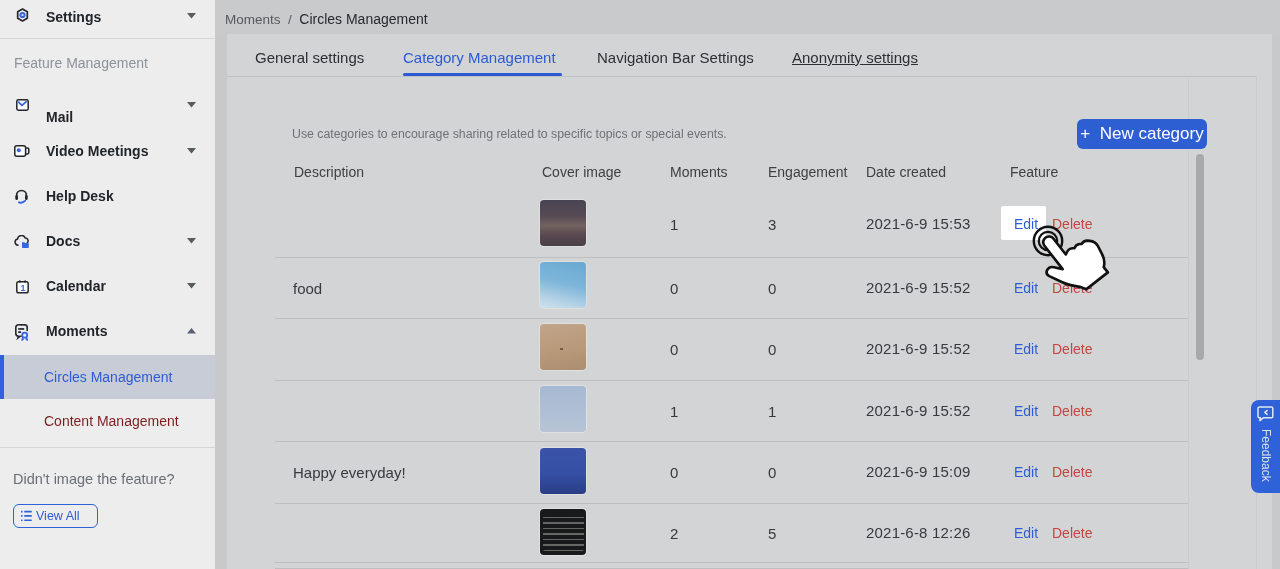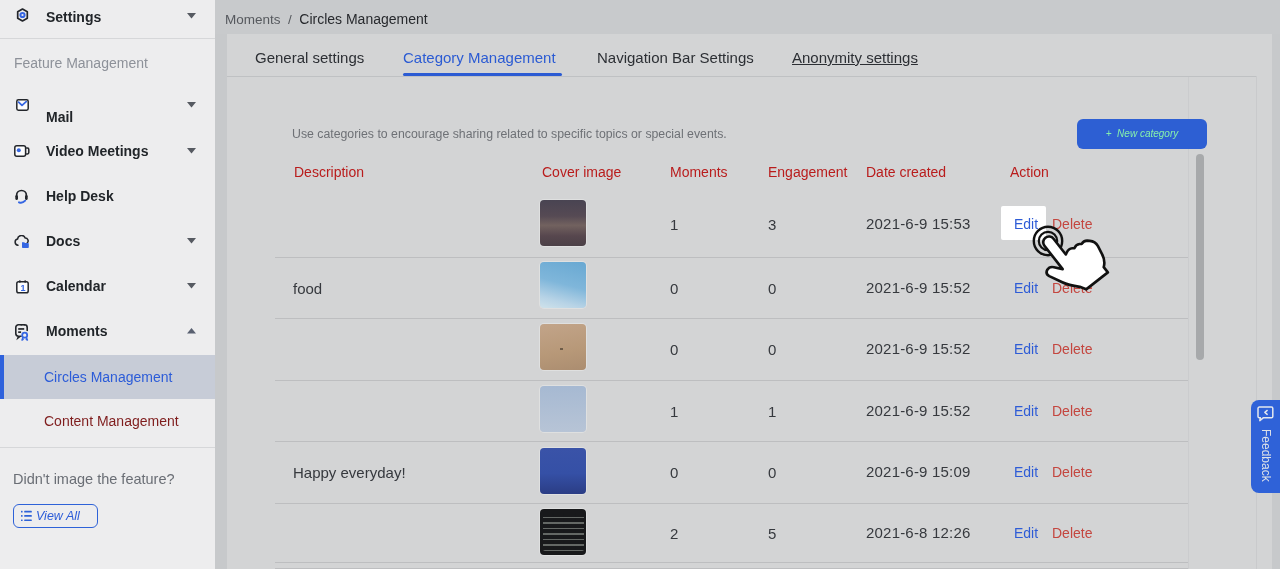--- a/index.html
+++ b/index.html
@@ -14,22 +14,22 @@
 #panel { left:227px; top:34px; width:1045px; height:535px; background:#d3d4d5; }
 #tabline { left:227px; top:76px; width:1029px; height:1px; background:#bfc1c3; }
 #vline1 { left:1256px; top:76px; width:1px; height:493px; background:#c9cacc; }
 #vline2 { left:1188px; top:77px; width:1px; height:492px; background:#cbccce; }
 .tab { top:36px; height:44px; line-height:44px; font-size:15px; color:#2c2f34; }
 .tab.active { color:#2b5bd3; }
 #tabu { left:403px; top:73px; width:159px; height:3px; background:#2b5bd3; border-radius:2px; }
 
 
 #usecat { left:292px; top:127px; font-size:12.3px; color:#6e7176; }
-#newcat { left:1077px; top:119px; width:130px; height:30px; background:#2d5fd3; border-radius:6px; color:#86efac; font-size:10px; text-align:center; line-height:30px;font-style:italic; }
-.th { top:155px; height:35px; line-height:35px; font-size:14px; color:#b91c1c; }
+#newcat { left:1077px; top:119px; width:130px; height:30px; background:#2d5fd3; border-radius:6px; color:#ffffff; font-size:17px; text-align:center; line-height:30px; }
+.th { top:155px; height:35px; line-height:35px; font-size:14px; color:#404040; }
 .sep { left:275px; width:913px; height:1px; background:#bdbec0; }
 .date { font-size:15px !important; letter-spacing:0.2px; }
 .cell { font-size:15px; color:#36393e; }
 .thumb { left:540px; width:46px; height:46px; border-radius:4px; box-shadow:0 0 0 1px rgba(255,255,255,0.28); }
 .edit { color:#2e5cd6; font-size:14px; }
 .del { color:#c4463f; font-size:14px; }
 #spot { left:1001px; top:206px; width:45px; height:34px; background:#ffffff; border-radius:2px; }
 #sbar { left:1196px; top:154px; width:8px; height:206px; background:#a7a9ab; border-radius:4px; }
 
 
@@ -65,21 +65,21 @@
 <div class="abs" id="tabu"></div>
 
 <div class="abs" id="usecat">Use categories to encourage sharing related to specific topics or special events.</div>
 <div class="abs" id="newcat">+&nbsp; New category</div>
 
 <div class="abs th" style="left:294px;">Description</div>
 <div class="abs th" style="left:542px;">Cover image</div>
 <div class="abs th" style="left:670px;">Moments</div>
 <div class="abs th" style="left:768px;">Engagement</div>
 <div class="abs th" style="left:866px;">Date created</div>
-<div class="abs th" style="left:1010px;">Action</div>
+<div class="abs th" style="left:1010px;">Feature</div>
 
 <div class="abs sep" style="top:257px;"></div>
 <div class="abs sep" style="top:318px;"></div>
 <div class="abs sep" style="top:380px;"></div>
 <div class="abs sep" style="top:441px;"></div>
 <div class="abs sep" style="top:503px;"></div>
 <div class="abs sep" style="top:562px;"></div>
 <div class="abs sep" style="top:568px;"></div>
 
 <div class="abs thumb" style="top:200px; background:linear-gradient(#494452 0%, #564a54 35%, #72625f 55%, #57474e 78%, #4b4047 100%);"></div>
@@ -163,21 +163,21 @@
 <div class="abs mitem" style="top:229px;">Docs</div>
 <div class="abs mitem" style="top:274px;">Calendar</div>
 <div class="abs mitem" style="top:319px;">Moments</div>
 
 <div class="abs" id="circband"></div>
 <div class="abs" id="circbar"></div>
 <div class="abs subitem" style="top:355px; color:#2c5cd8;">Circles Management</div>
 <div class="abs subitem" style="top:399px;">Content Management</div>
 
 <div class="abs" id="didnt">Didn't image the feature?</div>
-<div class="abs" id="viewall"><span style="margin-left:22px;font-style:italic;">View All</span></div>
+<div class="abs" id="viewall"><span style="margin-left:22px;">View All</span></div>
 <svg class="abs" style="left:21px; top:510px;" width="11" height="12" viewBox="0 0 11 12">
   <g fill="#2e62d8">
     <rect x="0" y="0.8" width="1.6" height="1.6" rx="0.5"></rect>
       <rect x="3.2" y="0.8" width="7.6" height="1.6" rx="0.5"></rect>
     <rect x="0" y="5.1" width="1.6" height="1.6" rx="0.5"></rect>
       <rect x="3.2" y="5.1" width="7.6" height="1.6" rx="0.5"></rect>
     <rect x="0" y="9.4" width="1.6" height="1.6" rx="0.5"></rect>
       <rect x="3.2" y="9.4" width="7.6" height="1.6" rx="0.5"></rect>
   </g>
 </svg>

